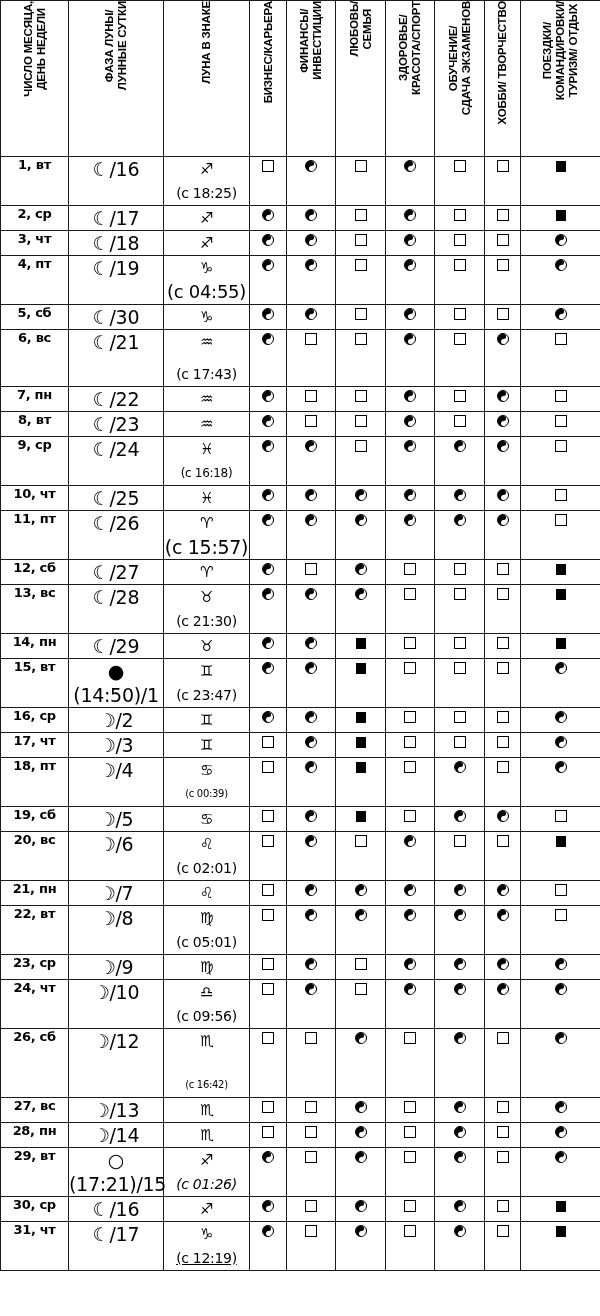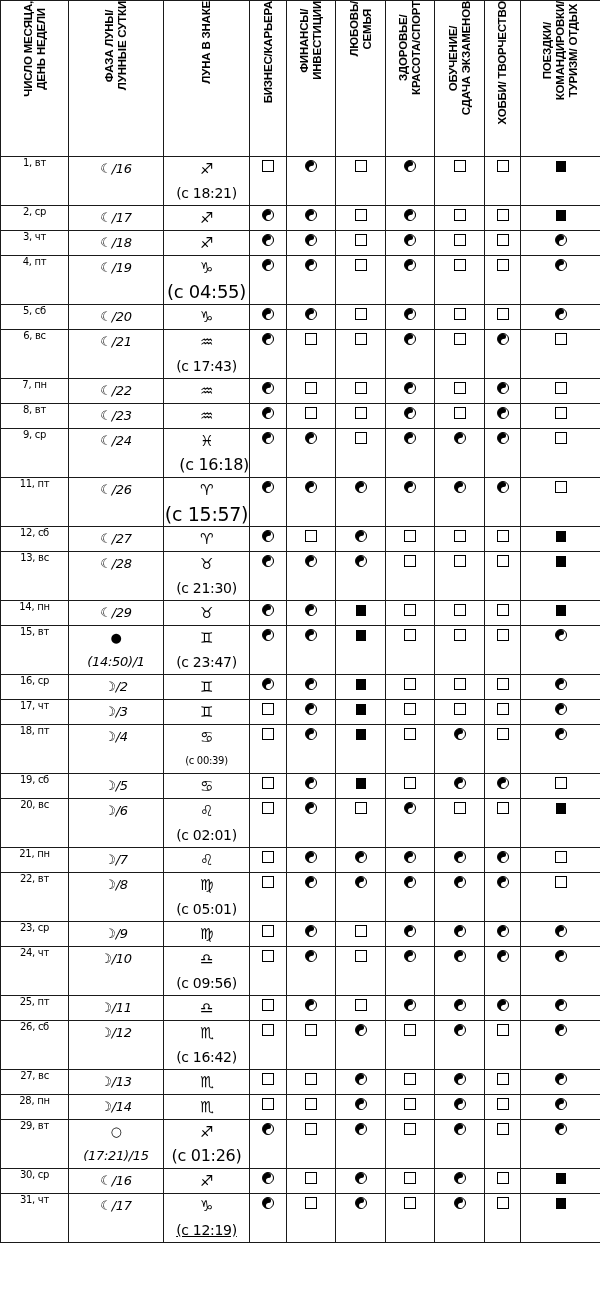--- a/index.html
+++ b/index.html
@@ -1,24 +1,24 @@
 <!DOCTYPE html>
 <html><head>
 <meta charset="utf-8">
 <style>
   html, body { margin: 0; padding: 0; background: #ffffff; }
   body { width: 600px; height: 1316px; overflow: hidden; font-family: "DejaVu Sans", "Liberation Sans", sans-serif; color: #000; }
   table.cal { border-collapse: collapse; width: 600px; table-layout: fixed; }
   table.cal td, table.cal th { border: 1.5px solid #1a1a1a; padding: 0; vertical-align: top; text-align: center; }
   th.hd { height: 155px; vertical-align: middle; }
   .vtext { writing-mode: vertical-rl; transform: rotate(180deg); font-family: "Liberation Sans", sans-serif; font-weight: bold; font-size: 11.5px; line-height: 13px; letter-spacing: -0.2px; white-space: nowrap; display: inline-block; text-transform: uppercase; transform-origin: center; }
-  td.day { font-family: "DejaVu Sans", sans-serif; font-weight: normal; font-size: 10px; padding-top: 6px; letter-spacing: -0.3px; }
+  td.day { font-family: "DejaVu Sans", sans-serif; font-weight: bold; font-size: 13px; padding-top: 6px; letter-spacing: -0.3px; }
   td.phase, td.sign { font-family: "DejaVu Sans", sans-serif; font-size: 14px; padding-top: 5px; line-height: 24px; letter-spacing: -0.3px; }
   td.sign .sym { font-size: 15px; display: block; height: 24px; line-height: 24px; }
-  td.phase .sym { display: block; height: 24px; line-height: 24px; font-size: 13px; font-style: italic; }
+  td.phase .sym { display: block; height: 24px; line-height: 24px; font-size: 19px; }
   td.mk { padding-top: 8px; }
   .m-box { display: inline-block; width: 10px; height: 10px; border: 1.6px solid #000; background: #fff; }
   .m-fill { display: inline-block; width: 10px; height: 11px; background: #000; }
   .m-yy { display: inline-block; width: 12px; height: 12px; border-radius: 50%; border: 1px solid #000; background: linear-gradient(90deg, #000 50%, #fff 50%); position: relative; box-sizing: border-box; }
   .m-yy::before { content: ""; position: absolute; left: 3px; top: 0; width: 5px; height: 5px; border-radius: 50%; background: #000; }
   .m-yy::after { content: ""; position: absolute; left: 3px; top: 5px; width: 5px; height: 5px; border-radius: 50%; background: #fff; }
   tr.r1 td { height: 23px; }
   tr.r2 td { height: 48px; }
 </style>
 </head>
@@ -52,21 +52,21 @@
       </tr>
   </thead>
   <tbody id="table-body">
       <tr class="r2">
         <td class="day">1, вт</td>
         <td class="phase">
           <span class="sym">☾/16</span>
         </td>
         <td class="sign">
           <span class="sym">♐︎</span>
-          <span class="sym" style="font-size: 14px;">(с 18:21)</span>
+          <span class="sym" style="font-size: 14px;">(с 18:25)</span>
         </td>
         <td class="mk"><span class="m-box"></span></td>
         <td class="mk"><span class="m-yy"></span></td>
         <td class="mk"><span class="m-box"></span></td>
         <td class="mk"><span class="m-yy"></span></td>
         <td class="mk"><span class="m-box"></span></td>
         <td class="mk"><span class="m-box"></span></td>
         <td class="mk"><span class="m-fill"></span></td>
       </tr>
       <tr class="r1">
@@ -114,41 +114,41 @@
         <td class="mk"><span class="m-yy"></span></td>
         <td class="mk"><span class="m-box"></span></td>
         <td class="mk"><span class="m-yy"></span></td>
         <td class="mk"><span class="m-box"></span></td>
         <td class="mk"><span class="m-box"></span></td>
         <td class="mk"><span class="m-yy"></span></td>
       </tr>
       <tr class="r1">
         <td class="day">5, сб</td>
         <td class="phase">
-          <span class="sym">☾/20</span>
+          <span class="sym">☾/30</span>
         </td>
         <td class="sign">
           <span class="sym">♑︎</span>
         </td>
         <td class="mk"><span class="m-yy"></span></td>
         <td class="mk"><span class="m-yy"></span></td>
         <td class="mk"><span class="m-box"></span></td>
         <td class="mk"><span class="m-yy"></span></td>
         <td class="mk"><span class="m-box"></span></td>
         <td class="mk"><span class="m-box"></span></td>
         <td class="mk"><span class="m-yy"></span></td>
       </tr>
       <tr class="r2">
         <td class="day">6, вс</td>
         <td class="phase">
           <span class="sym">☾/21</span>
         </td>
         <td class="sign">
           <span class="sym">♒︎</span>
-          <span class="sym" style="font-size: 14px;">(с 17:43)</span>
+          <span class="sym" style="font-size: 14px; margin-top: 8px;">(с 17:43)</span>
         </td>
         <td class="mk"><span class="m-yy"></span></td>
         <td class="mk"><span class="m-box"></span></td>
         <td class="mk"><span class="m-box"></span></td>
         <td class="mk"><span class="m-yy"></span></td>
         <td class="mk"><span class="m-box"></span></td>
         <td class="mk"><span class="m-yy"></span></td>
         <td class="mk"><span class="m-box"></span></td>
       </tr>
       <tr class="r1">
@@ -183,25 +183,41 @@
         <td class="mk"><span class="m-yy"></span></td>
         <td class="mk"><span class="m-box"></span></td>
       </tr>
       <tr class="r2">
         <td class="day">9, ср</td>
         <td class="phase">
           <span class="sym">☾/24</span>
         </td>
         <td class="sign">
           <span class="sym">♓︎</span>
-          <span class="sym" style="font-size: 16px; text-align: right;">(с 16:18)</span>
-        </td>
-        <td class="mk"><span class="m-yy"></span></td>
-        <td class="mk"><span class="m-yy"></span></td>
-        <td class="mk"><span class="m-box"></span></td>
+          <span class="sym" style="font-size: 12px;">(с 16:18)</span>
+        </td>
+        <td class="mk"><span class="m-yy"></span></td>
+        <td class="mk"><span class="m-yy"></span></td>
+        <td class="mk"><span class="m-box"></span></td>
+        <td class="mk"><span class="m-yy"></span></td>
+        <td class="mk"><span class="m-yy"></span></td>
+        <td class="mk"><span class="m-yy"></span></td>
+        <td class="mk"><span class="m-box"></span></td>
+      </tr>
+      <tr class="r1">
+        <td class="day">10, чт</td>
+        <td class="phase">
+          <span class="sym">☾/25</span>
+        </td>
+        <td class="sign">
+          <span class="sym">♓︎</span>
+        </td>
+        <td class="mk"><span class="m-yy"></span></td>
+        <td class="mk"><span class="m-yy"></span></td>
+        <td class="mk"><span class="m-yy"></span></td>
         <td class="mk"><span class="m-yy"></span></td>
         <td class="mk"><span class="m-yy"></span></td>
         <td class="mk"><span class="m-yy"></span></td>
         <td class="mk"><span class="m-box"></span></td>
       </tr>
       <tr class="r2">
         <td class="day">11, пт</td>
         <td class="phase">
           <span class="sym">☾/26</span>
         </td>
@@ -425,44 +441,28 @@
           <span class="sym" style="font-size: 14px;">(с 09:56)</span>
         </td>
         <td class="mk"><span class="m-box"></span></td>
         <td class="mk"><span class="m-yy"></span></td>
         <td class="mk"><span class="m-box"></span></td>
         <td class="mk"><span class="m-yy"></span></td>
         <td class="mk"><span class="m-yy"></span></td>
         <td class="mk"><span class="m-yy"></span></td>
         <td class="mk"><span class="m-yy"></span></td>
       </tr>
-      <tr class="r1">
-        <td class="day">25, пт</td>
-        <td class="phase">
-          <span class="sym">☽/11</span>
-        </td>
-        <td class="sign">
-          <span class="sym">♎︎</span>
-        </td>
-        <td class="mk"><span class="m-box"></span></td>
-        <td class="mk"><span class="m-yy"></span></td>
-        <td class="mk"><span class="m-box"></span></td>
-        <td class="mk"><span class="m-yy"></span></td>
-        <td class="mk"><span class="m-yy"></span></td>
-        <td class="mk"><span class="m-yy"></span></td>
-        <td class="mk"><span class="m-yy"></span></td>
-      </tr>
       <tr class="r2">
         <td class="day">26, сб</td>
         <td class="phase">
           <span class="sym">☽/12</span>
         </td>
         <td class="sign">
           <span class="sym">♏︎</span>
-          <span class="sym" style="font-size: 14px;">(с 16:42)</span>
+          <span class="sym" style="font-size: 10px; margin-top: 20px;">(с 16:42)</span>
         </td>
         <td class="mk"><span class="m-box"></span></td>
         <td class="mk"><span class="m-box"></span></td>
         <td class="mk"><span class="m-yy"></span></td>
         <td class="mk"><span class="m-box"></span></td>
         <td class="mk"><span class="m-yy"></span></td>
         <td class="mk"><span class="m-box"></span></td>
         <td class="mk"><span class="m-yy"></span></td>
       </tr>
       <tr class="r1">
@@ -498,21 +498,21 @@
         <td class="mk"><span class="m-yy"></span></td>
       </tr>
       <tr class="r2">
         <td class="day">29, вт</td>
         <td class="phase">
           <span class="sym">○</span>
           <span class="sym">(17:21)/15</span>
         </td>
         <td class="sign">
           <span class="sym">♐︎</span>
-          <span class="sym" style="font-size: 16px;">(с 01:26)</span>
+          <span class="sym" style="font-size: 14px; font-style: italic;">(с 01:26)</span>
         </td>
         <td class="mk"><span class="m-yy"></span></td>
         <td class="mk"><span class="m-box"></span></td>
         <td class="mk"><span class="m-yy"></span></td>
         <td class="mk"><span class="m-box"></span></td>
         <td class="mk"><span class="m-yy"></span></td>
         <td class="mk"><span class="m-box"></span></td>
         <td class="mk"><span class="m-yy"></span></td>
       </tr>
       <tr class="r1">

